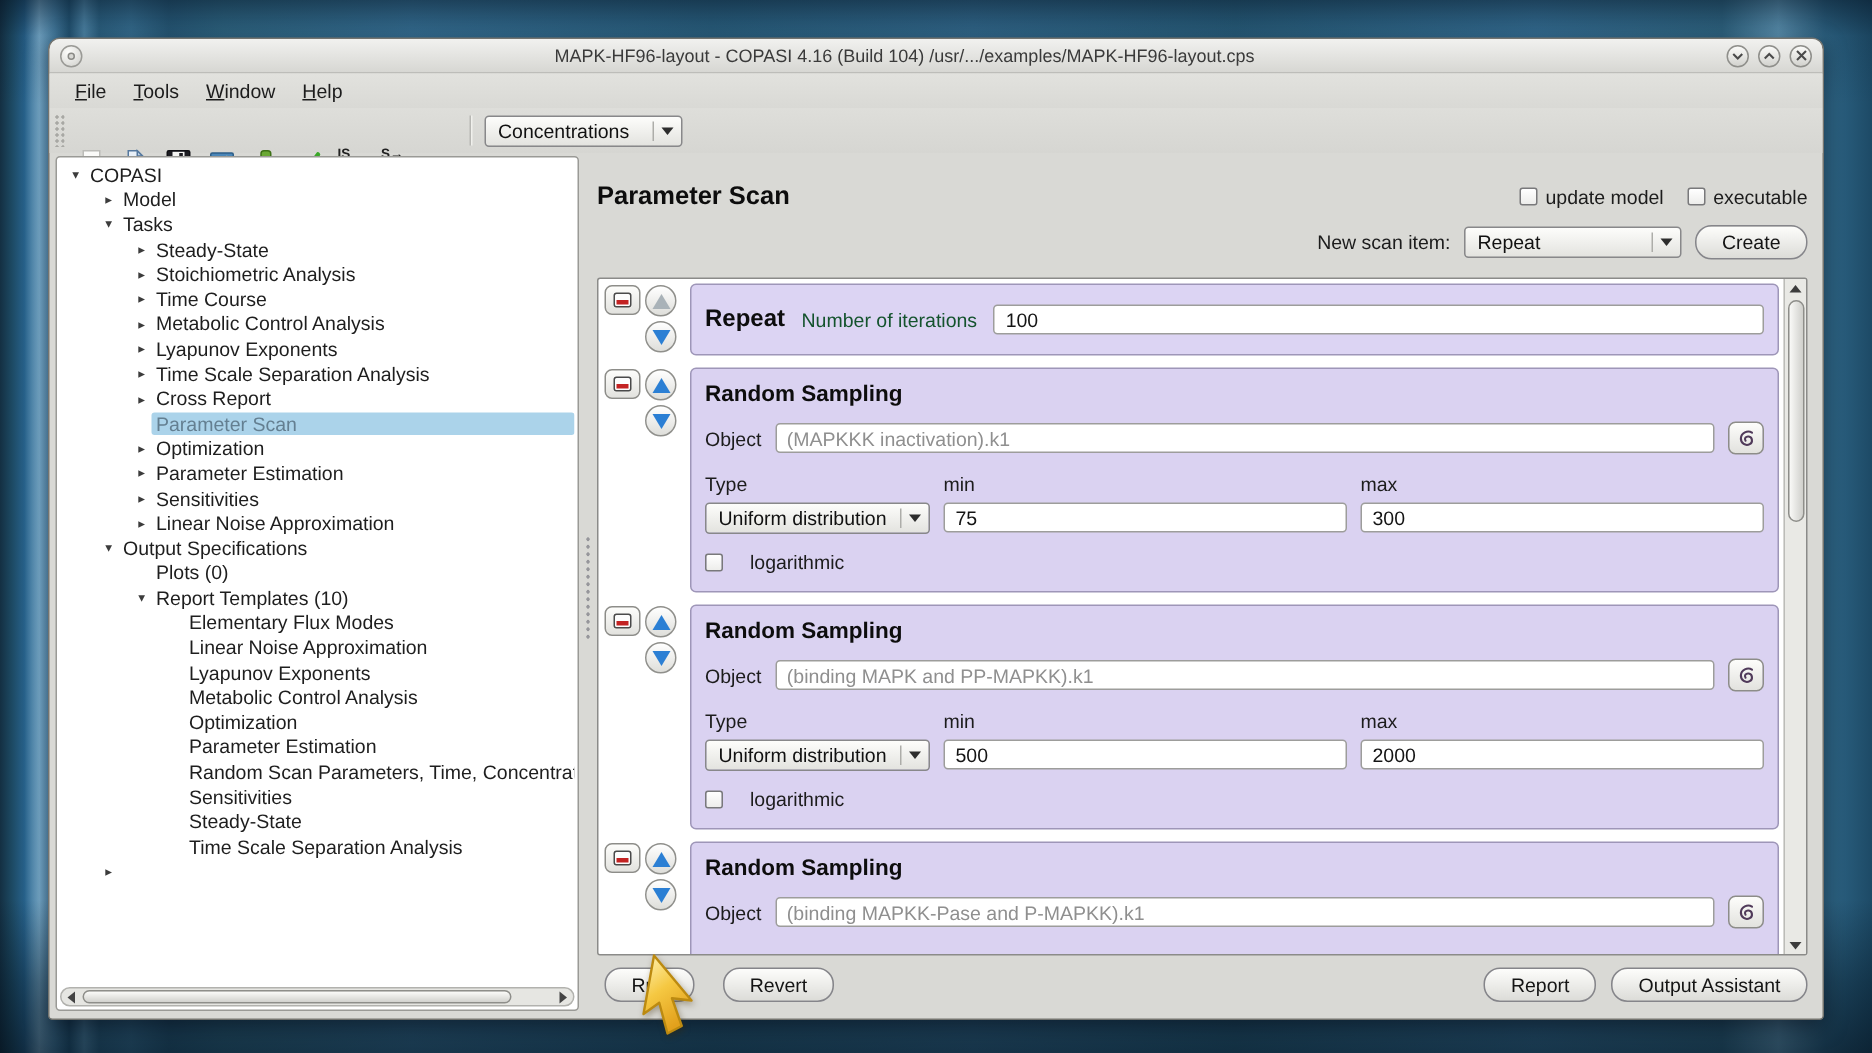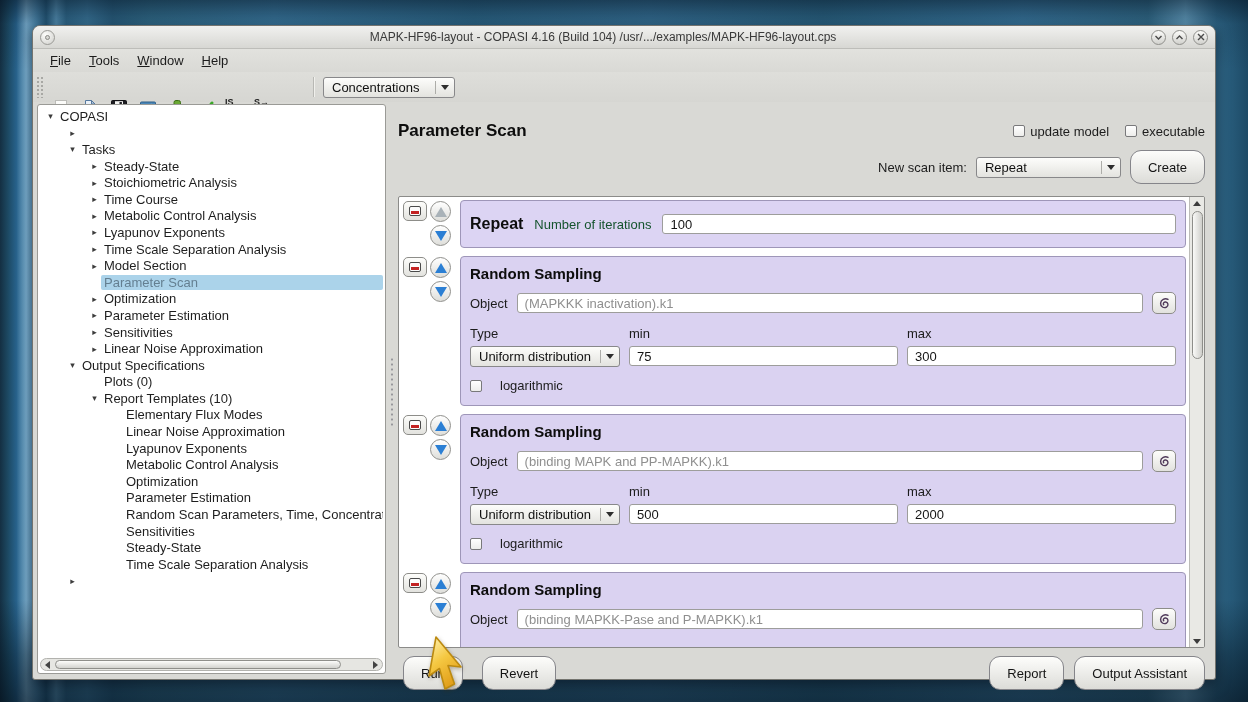--- a/index.html
+++ b/index.html
@@ -133,21 +133,21 @@
 
   .vscroll { flex:none; width:15px; background:#e9e9e5; border-left:1px solid #bcbcb8; display:flex; flex-direction:column; align-items:center; }
   .vs-arrow { height:12px; width:100%; display:flex; align-items:center; justify-content:center; }
   .tri-up-sm   { width:0; height:0; border-left:4px solid transparent; border-right:4px solid transparent; border-bottom:5px solid #3c3c3c; }
   .tri-down-sm { width:0; height:0; border-left:4px solid transparent; border-right:4px solid transparent; border-top:5px solid #3c3c3c; }
   .vs-track { flex:1; width:100%; position:relative; }
   .vs-thumb { position:absolute; left:2px; top:2px; width:11px; height:148px; border-radius:6px;
     background:linear-gradient(90deg,#fafaf8,#cfcfcb); border:1px solid #8e8e8a; }
 
   .footer { margin-top:8px; display:flex; align-items:center; }
-  .btn { appearance:none; font-family:"Liberation Sans",sans-serif; height:34px; padding:0 17px;
+  .btn { appearance:none; font-family:"Liberation Sans",sans-serif; height:23px; padding:0 17px;
     border:1px solid #85858a; border-radius:11px; background:linear-gradient(#fdfdfb,#dcdcd8);
     font-size:13px; color:#141414; display:inline-flex; align-items:center; }
   .btn.run { margin-left:5px; }
   .btn.revert { margin-left:19px; }
   .btn.oa { margin-left:10px; }
 
   .cursor { position:absolute; left:426px; top:636px; z-index:50; pointer-events:none;
     filter:drop-shadow(1px 2px 2px rgba(60,40,0,.35)); }
 </style>
 </head>
@@ -255,20 +255,21 @@
     <div class="main">
 
       <div class="tree-panel">
         <div class="tree-rows" id="tree-rows">
             <div class="tree-row" style="padding-left: 4px;">
               <span class="tree-arrow">▾</span>
               <span class="tree-label">COPASI</span>
             </div>
             <div class="tree-row" style="padding-left: 26px;">
               <span class="tree-arrow">▸</span>
+              <span class="tree-label">Model</span>
             </div>
             <div class="tree-row" style="padding-left: 26px;">
               <span class="tree-arrow">▾</span>
               <span class="tree-label">Tasks</span>
             </div>
             <div class="tree-row" style="padding-left: 48px;">
               <span class="tree-arrow">▸</span>
               <span class="tree-label">Steady-State</span>
             </div>
             <div class="tree-row" style="padding-left: 48px;">
@@ -286,21 +287,21 @@
             <div class="tree-row" style="padding-left: 48px;">
               <span class="tree-arrow">▸</span>
               <span class="tree-label">Lyapunov Exponents</span>
             </div>
             <div class="tree-row" style="padding-left: 48px;">
               <span class="tree-arrow">▸</span>
               <span class="tree-label">Time Scale Separation Analysis</span>
             </div>
             <div class="tree-row" style="padding-left: 48px;">
               <span class="tree-arrow">▸</span>
-              <span class="tree-label">Model Section</span>
+              <span class="tree-label">Cross Report</span>
             </div>
             <div class="tree-row selected" style="padding-left: 48px;">
               <span class="tree-arrow"></span>
               <span class="tree-label">Parameter Scan</span>
             </div>
             <div class="tree-row" style="padding-left: 48px;">
               <span class="tree-arrow">▸</span>
               <span class="tree-label">Optimization</span>
             </div>
             <div class="tree-row" style="padding-left: 48px;">

